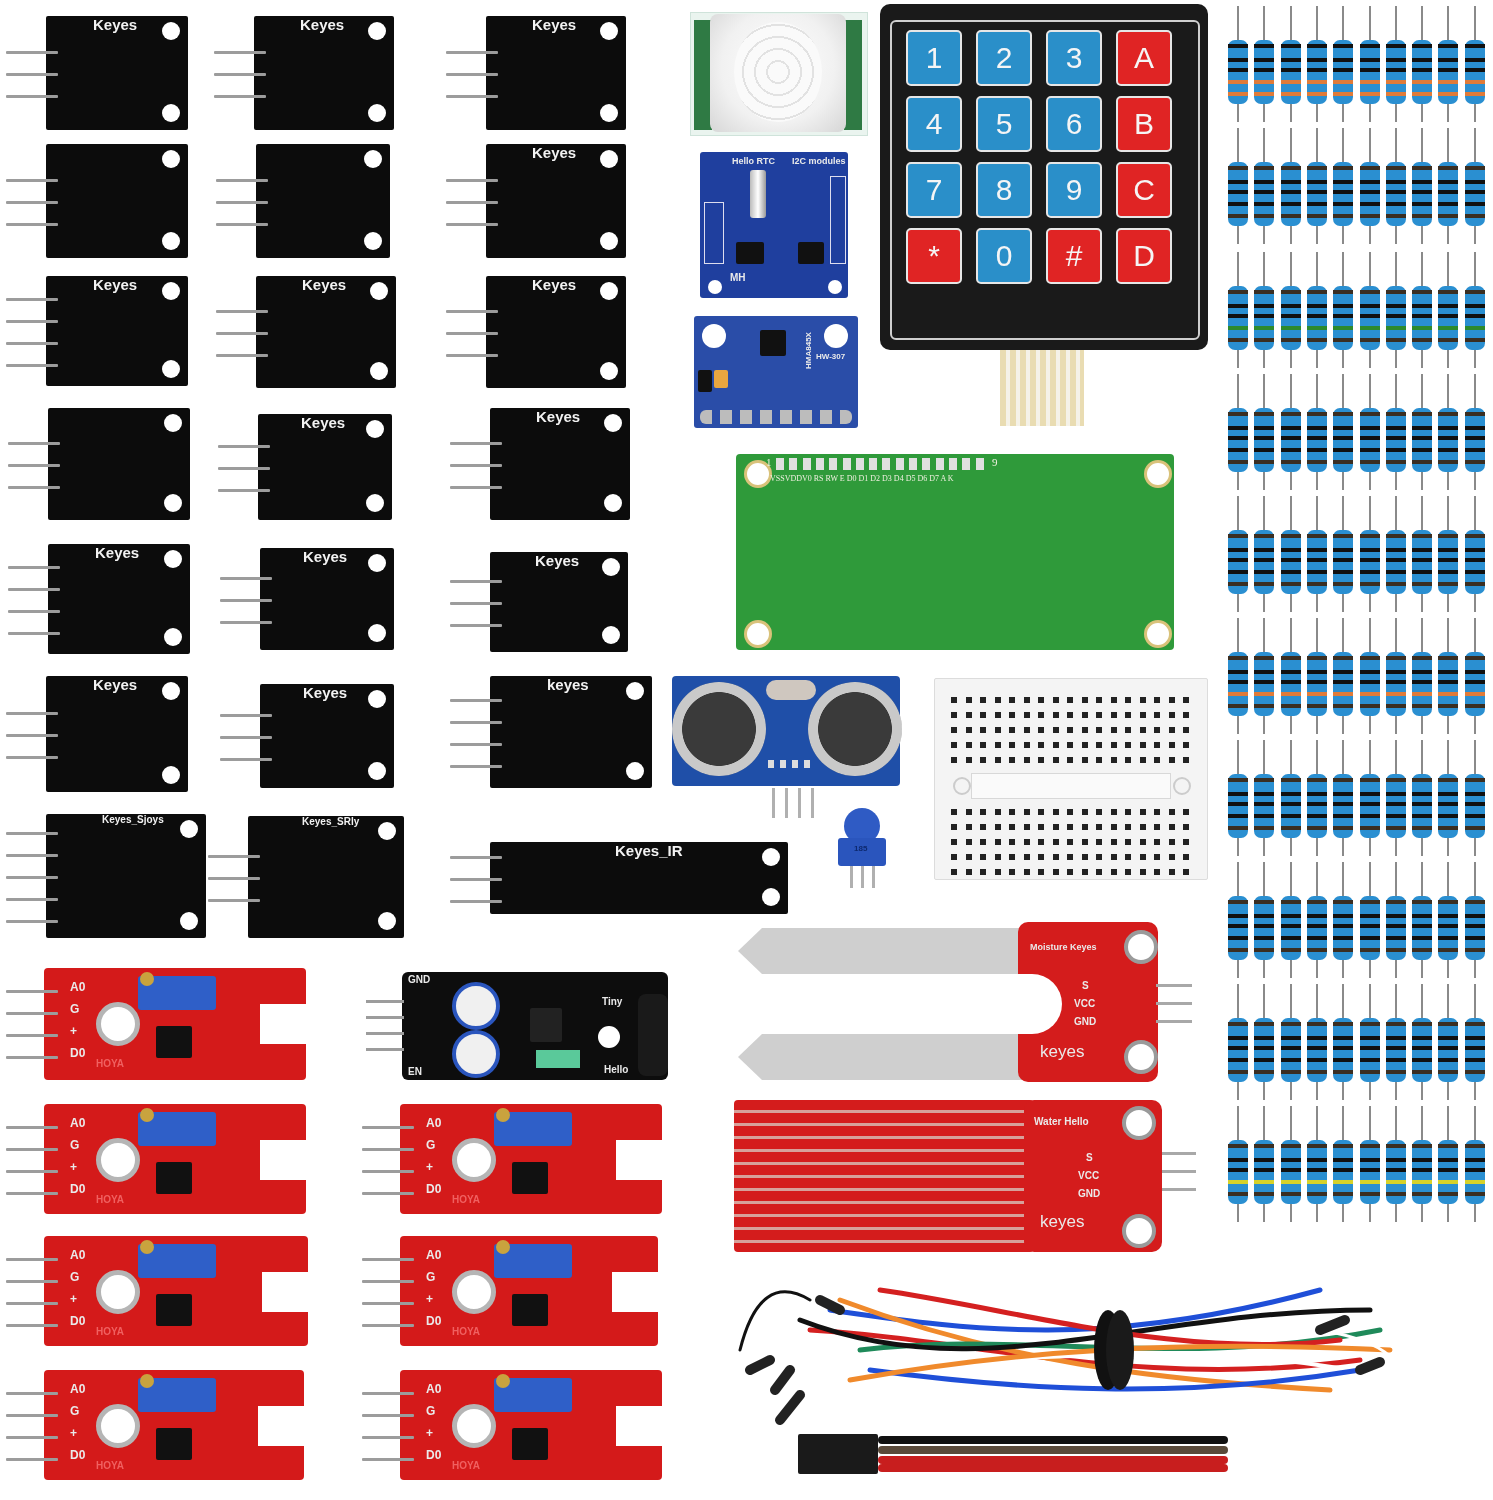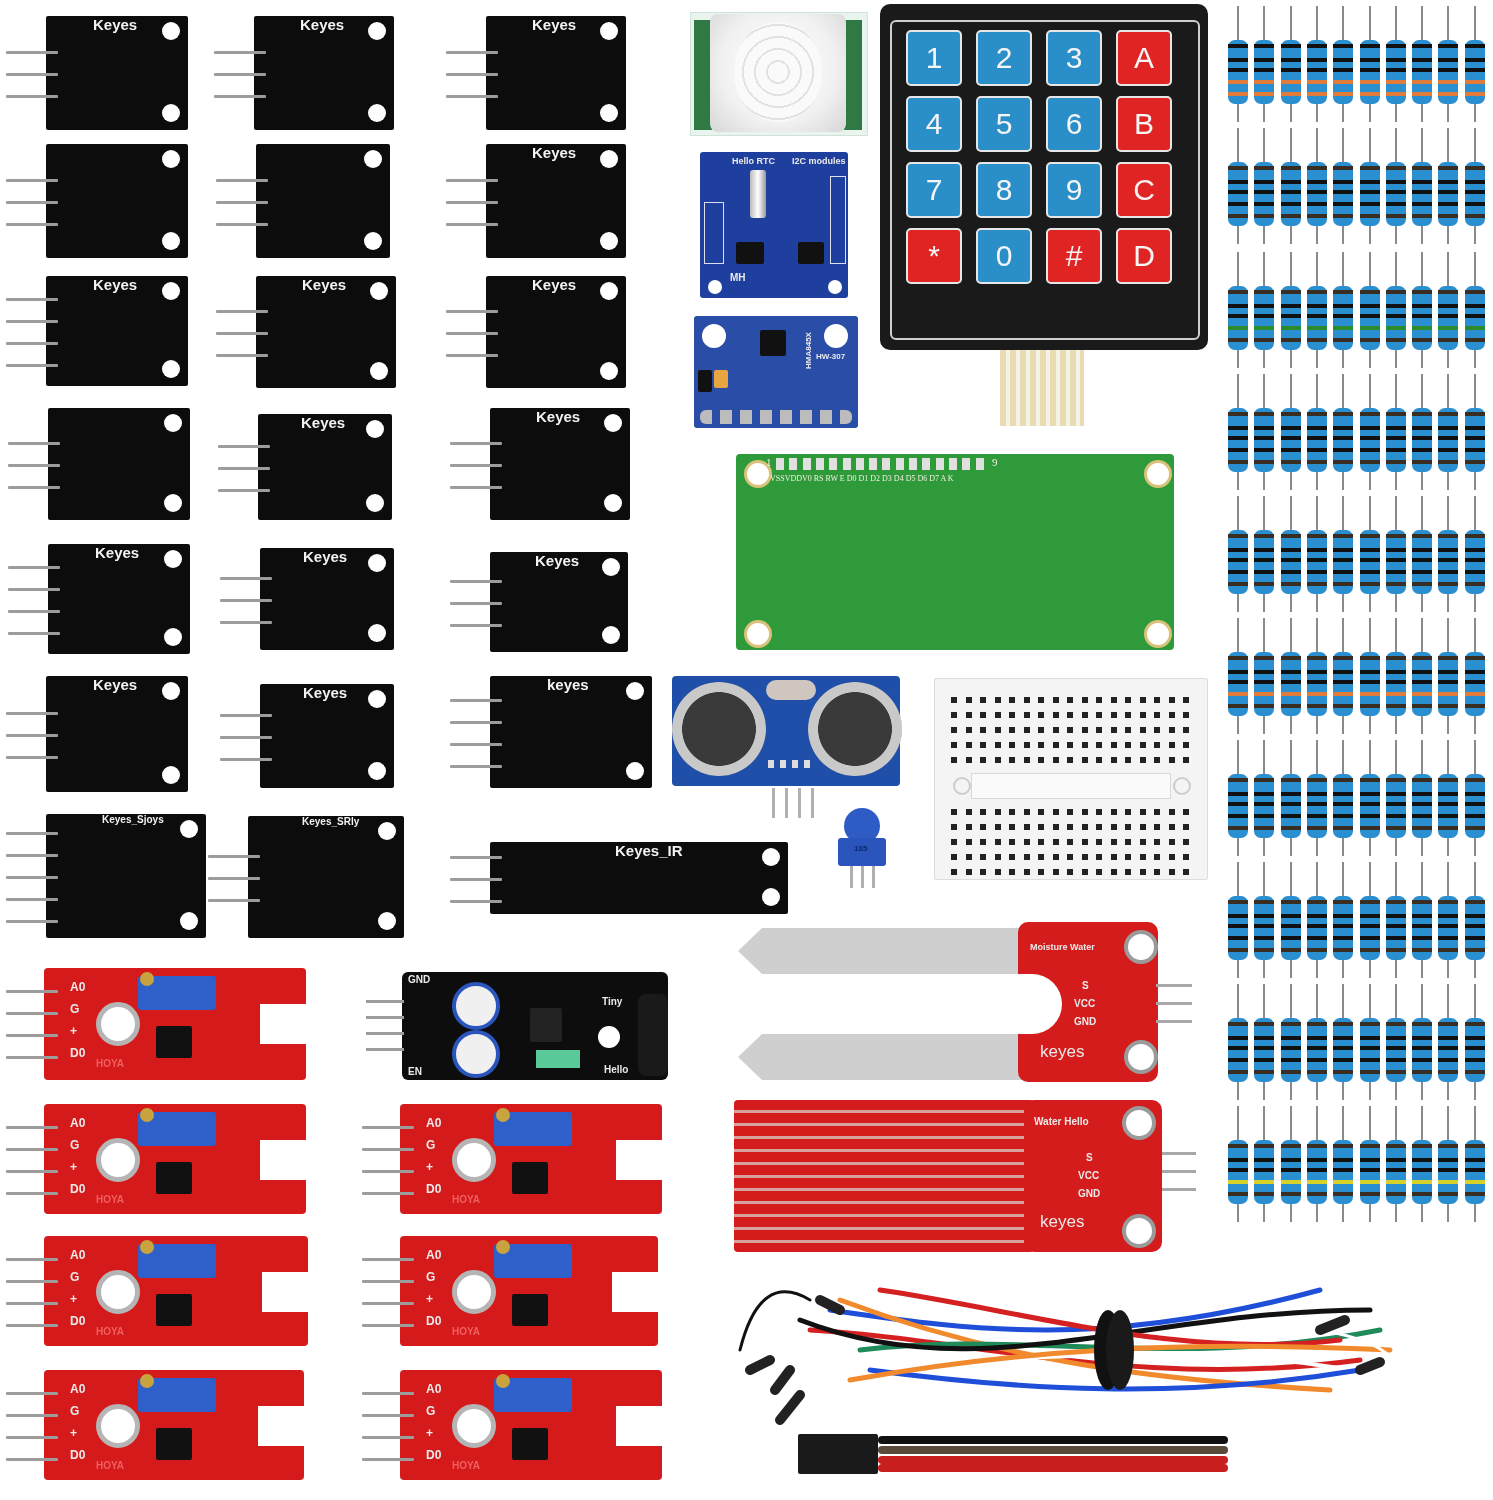--- a/index.html
+++ b/index.html
@@ -574,21 +574,21 @@
   <div class="abs" style="left:36px;top:94px;width:198px;height:24px;background:#fafafa;border:1px solid #d8d8d8;"></div>
   <div class="abs" style="left:18px;top:98px;width:14px;height:14px;border-radius:50%;border:2px solid #ccc;"></div>
   <div class="abs" style="left:238px;top:98px;width:14px;height:14px;border-radius:50%;border:2px solid #ccc;"></div>
 </div>
 
 <div class="abs" style="left:738px;top:922px;width:420px;height:160px;">
   <div class="abs" style="left:0;top:6px;width:300px;height:46px;background:#cfcfcf;clip-path:polygon(0 50%,8% 0,100% 0,100% 100%,8% 100%);"></div>
   <div class="abs" style="left:0;top:112px;width:300px;height:46px;background:#cfcfcf;clip-path:polygon(0 50%,8% 0,100% 0,100% 100%,8% 100%);"></div>
   <div class="abs" style="left:280px;top:0;width:140px;height:160px;background:#d41c1c;border-radius:10px;"></div>
   <div class="abs" style="left:280px;top:52px;width:44px;height:60px;background:#fff;border-radius:0 30px 30px 0;"></div>
-  <span class="smalltxt" style="left:292px;top:20px;font-size:9px;">Moisture Water</span>
+  <span class="smalltxt" style="left:292px;top:20px;font-size:9px;">Moisture Keyes</span>
   <span class="smalltxt" style="left:344px;top:58px;">S</span>
   <span class="smalltxt" style="left:336px;top:76px;">VCC</span>
   <span class="smalltxt" style="left:336px;top:94px;">GND</span>
   <span class="smalltxt" style="left:302px;top:120px;font-size:17px;font-weight:normal;">keyes</span>
   <div class="abs" style="left:386px;top:8px;width:26px;height:26px;border-radius:50%;background:#fff;border:4px solid #9a9a9a;"></div>
   <div class="abs" style="left:386px;top:118px;width:26px;height:26px;border-radius:50%;background:#fff;border:4px solid #9a9a9a;"></div>
 </div>
 <div class="abs" style="left:1156px;top:984px;width:36px;height:40px;background:repeating-linear-gradient(180deg,#a8a8a8 0 3px,transparent 3px 18px);"></div>
 
 <div class="abs" style="left:734px;top:1100px;width:428px;height:152px;">

